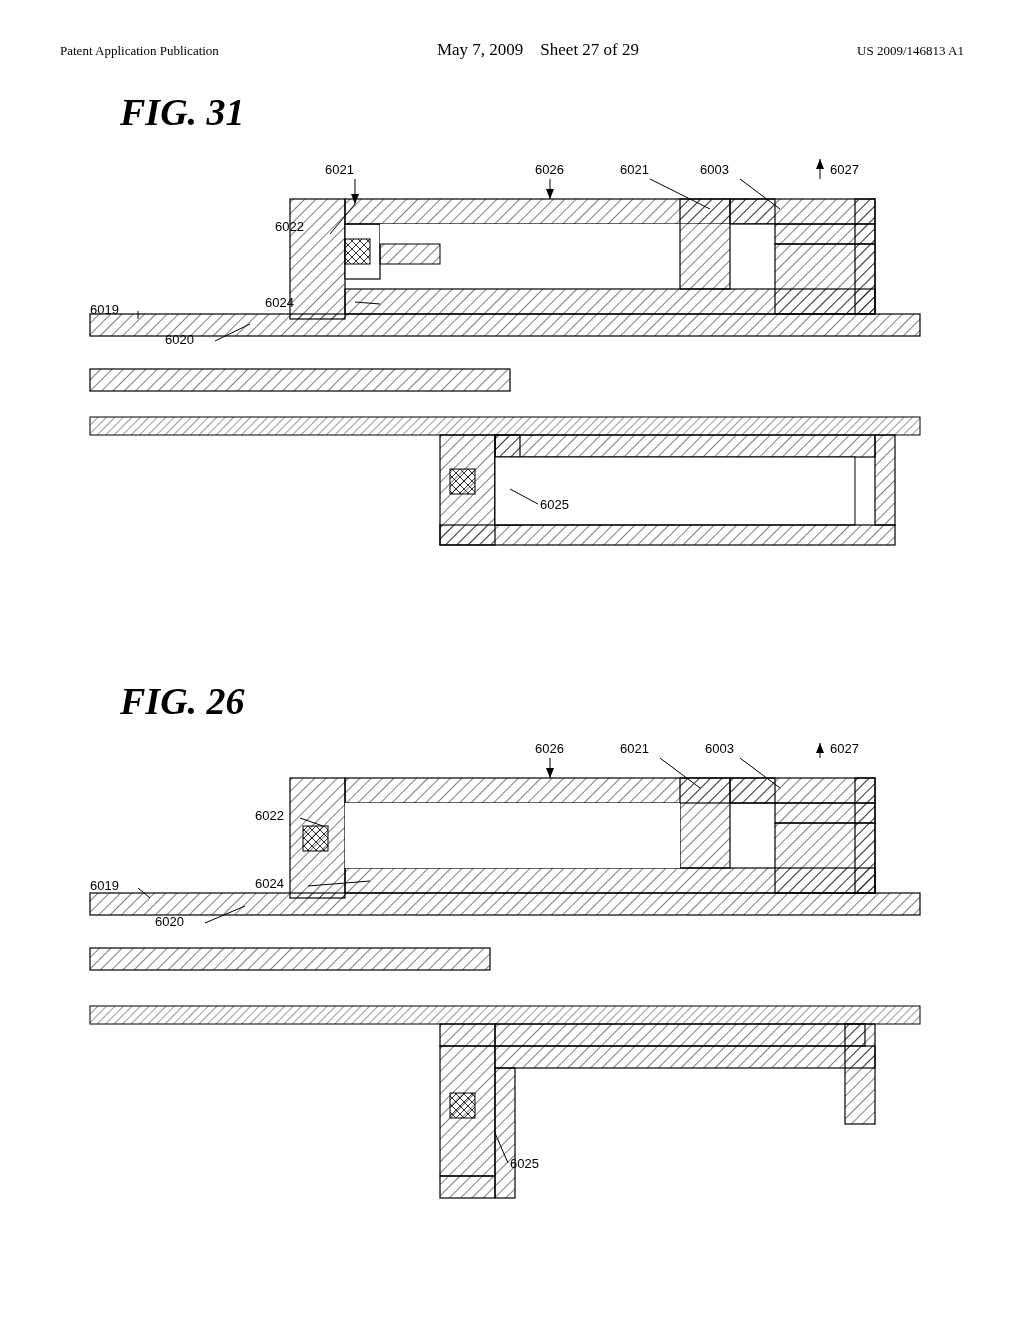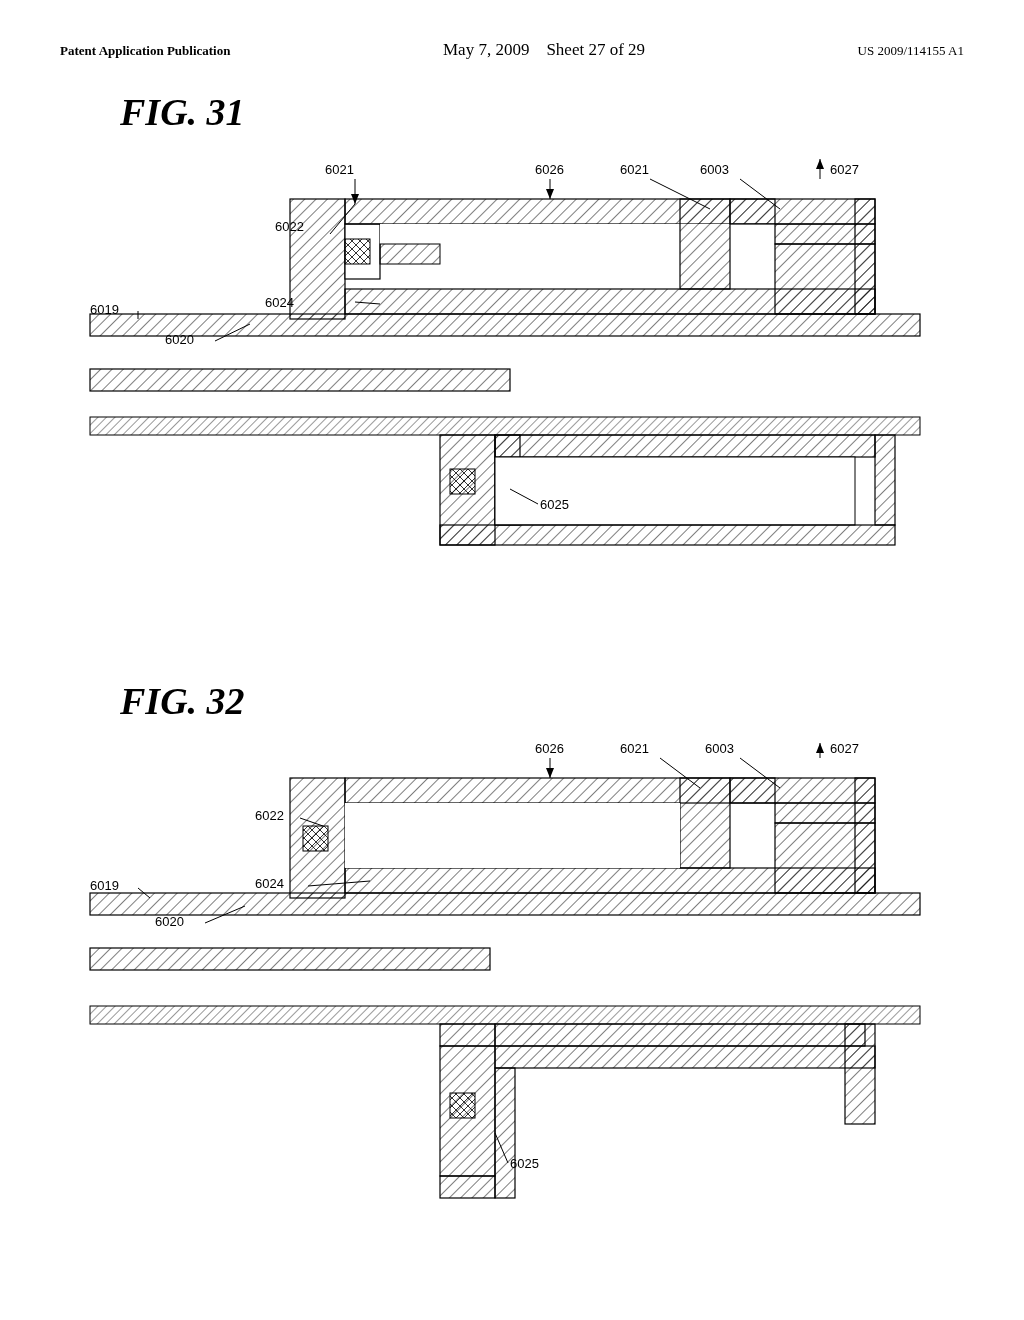--- a/index.html
+++ b/index.html
@@ -18,21 +18,21 @@
     }
     .header {
       display: flex;
       justify-content: space-between;
       align-items: baseline;
       border-bottom: none;
       margin-bottom: 30px;
       font-size: 13px;
     }
     .header-left {
-      font-weight: bold;
+      font-weight: normal;
       font-size: 13px;
     }
     .header-center {
       font-size: 17px;
     }
     .header-right {
       font-size: 13px;
     }
     .figure-container {
       margin-bottom: 40px;
@@ -57,21 +57,21 @@
 </head>
 <body>
 
 <div class="page">
 
   <div class="header">
     <span class="header-left">Patent Application Publication</span>
     <span class="header-center">
       <span>May 7, 2009</span>&nbsp;&nbsp;&nbsp;&nbsp;<span>Sheet 27 of 29</span>
     </span>
-    <span class="header-right">US 2009/114155 A1</span>
+    <span class="header-right">US 2009/146813 A1</span>
   </div>
 
   <div class="figure-container">
     <div class="figure-title">FIG.  31</div>
     <div class="diagram-area">
       <svg width="900" height="490" viewBox="0 0 900 490">
         <defs>
           <pattern id="hatch1" patternUnits="userSpaceOnUse" width="8" height="8" patternTransform="rotate(45)">
             <line x1="0" y1="0" x2="0" y2="8" stroke="#000" stroke-width="1"></line>
           </pattern>
@@ -154,21 +154,21 @@
         <polygon points="760,10 756,20 764,20" fill="#000"></polygon>
         <text x="770" y="25" font-size="13" font-family="Arial">6027</text>
 
         <text x="480" y="360" font-size="13" font-family="Arial">6025</text>
         <line x1="478" y1="355" x2="450" y2="340" stroke="#000" stroke-width="1"></line>
       </svg>
     </div>
   </div>
 
   <div class="figure-container">
-    <div class="figure-title">FIG.  32</div>
+    <div class="figure-title">FIG.  26</div>
     <div class="diagram-area">
       <svg width="900" height="520" viewBox="0 0 900 520">
         <defs>
           <pattern id="hatch1b" patternUnits="userSpaceOnUse" width="8" height="8" patternTransform="rotate(45)">
             <line x1="0" y1="0" x2="0" y2="8" stroke="#000" stroke-width="1"></line>
           </pattern>
           <pattern id="hatch2b" patternUnits="userSpaceOnUse" width="6" height="6" patternTransform="rotate(45)">
             <line x1="0" y1="0" x2="0" y2="6" stroke="#000" stroke-width="0.8"></line>
           </pattern>
           <pattern id="crosshatchb" patternUnits="userSpaceOnUse" width="8" height="8">

